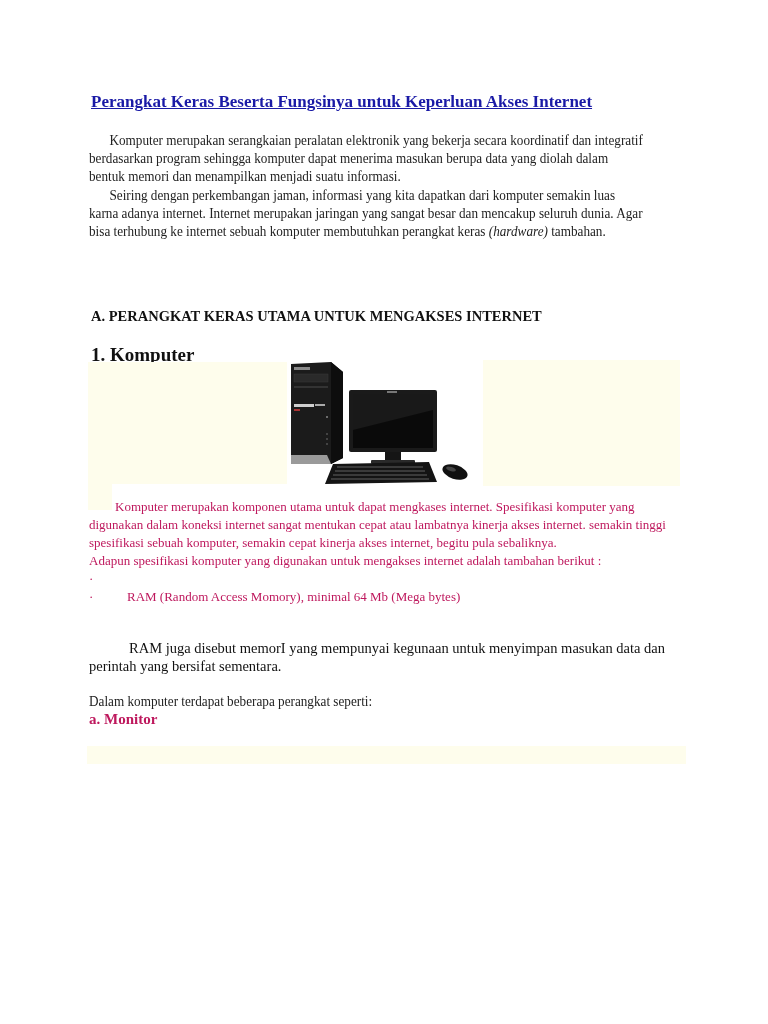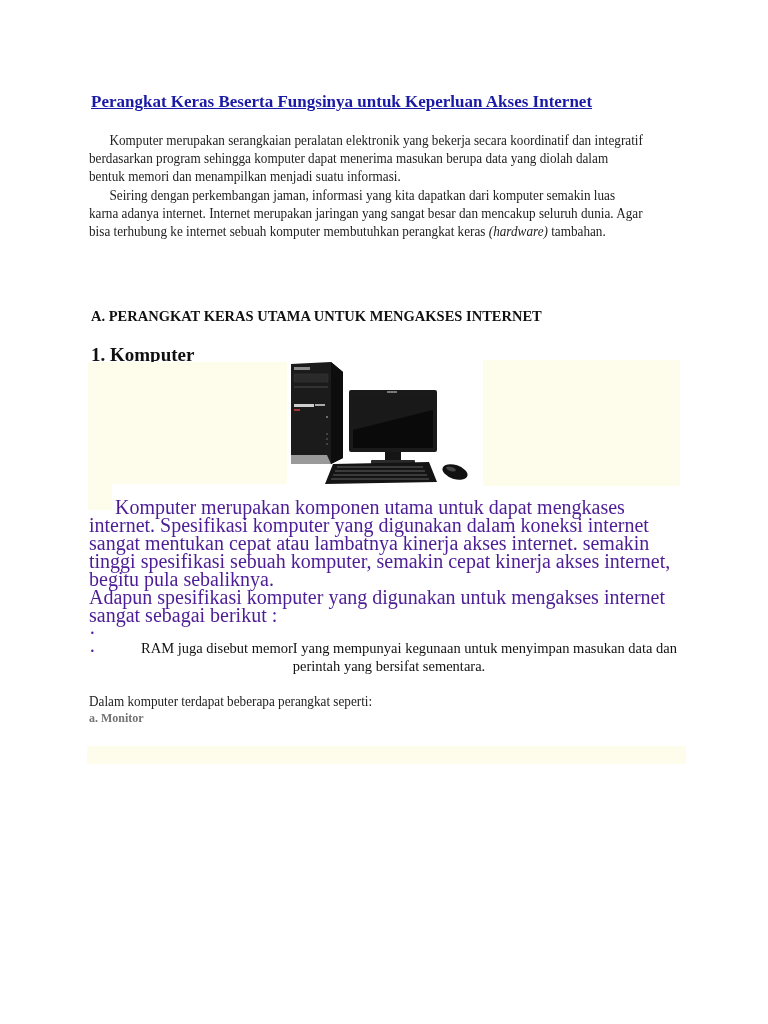--- a/index.html
+++ b/index.html
@@ -72,60 +72,60 @@
       position: absolute;
       left: 287px;
       top: 360px;
       width: 196px;
       height: 126px;
     }
     .body-text {
       position: absolute;
       left: 89px;
       width: 600px;
-      font-size: 20px;
+      font-size: 13px;
       line-height: 18px;
-      color: #4c1d95;
+      color: #be185d;
       font-family: "Liberation Serif", serif;
     }
     .body-text p { margin: 0; }
     .bullet-row {
       display: flex;
     }
     .bullet-dot {
       width: 38px;
       flex: none;
     }
     .after-ram {
       position: absolute;
       left: 89px;
       top: 639px;
       width: 600px;
       font-size: 14.5px;
       line-height: 18px;
       color: #111;
     }
-    .after-ram p { margin: 0; text-align: center; }
+    .after-ram p { margin: 0; }
     .devices-intro {
       position: absolute;
       left: 89px;
       top: 693px;
       font-size: 14.2px;
       color: #222;
       white-space: nowrap;
       transform: scaleX(0.93);
       transform-origin: left top;
     }
     .monitor-heading {
       position: absolute;
       left: 89px;
       top: 711px;
-      font-size: 12px;
-      font-weight: bold;
-      color: #737373;
+      font-size: 15px;
+      font-weight: bold;
+      color: #be185d;
       white-space: nowrap;
     }
   </style>
 </head>
 <body>
 
 <div class="page">
 
   <a class="title">Perangkat Keras Beserta Fungsinya untuk Keperluan Akses Internet</a>
 
@@ -174,26 +174,27 @@
       <rect x="46" y="114" width="94" height="2"></rect>
       <rect x="44" y="118" width="98" height="2"></rect>
     </g>
 
     <ellipse cx="168" cy="112" rx="13" ry="7" fill="#111" transform="rotate(18 168 112)"></ellipse>
     <ellipse cx="164" cy="109" rx="5" ry="2" fill="#444" transform="rotate(18 164 109)"></ellipse>
   </svg>
 
   <div class="body-text" style="top:498px;">
     <p><span class="indent" style="width:26px"></span><span>Komputer merupakan komponen utama untuk dapat mengkases internet. Spesifikasi komputer  yang digunakan dalam koneksi internet sangat mentukan cepat atau lambatnya kinerja akses internet. semakin tinggi spesifikasi sebuah komputer, semakin cepat kinerja akses internet, begitu pula sebaliknya.</span></p>
-    <p>Adapun spesifikasi komputer yang digunakan untuk mengakses internet sangat sebagai berikut :</p>
+    <p>Adapun spesifikasi komputer yang digunakan untuk mengakses internet adalah tambahan berikut :</p>
     <div class="bullet-row">
       <span class="bullet-dot">·</span>
     </div>
     <div class="bullet-row">
       <span class="bullet-dot">·</span>
+      <span>RAM (Random Access Momory), minimal 64 Mb (Mega bytes)</span>
     </div>
   </div>
 
   <div class="after-ram">
     <p><span class="indent" style="width:40px"></span><span>RAM juga disebut memorI yang mempunyai kegunaan untuk menyimpan masukan data dan perintah yang bersifat sementara.</span></p>
   </div>
 
   <div class="devices-intro">Dalam komputer terdapat beberapa perangkat seperti:</div>
   <div class="monitor-heading">a. Monitor</div>
 

